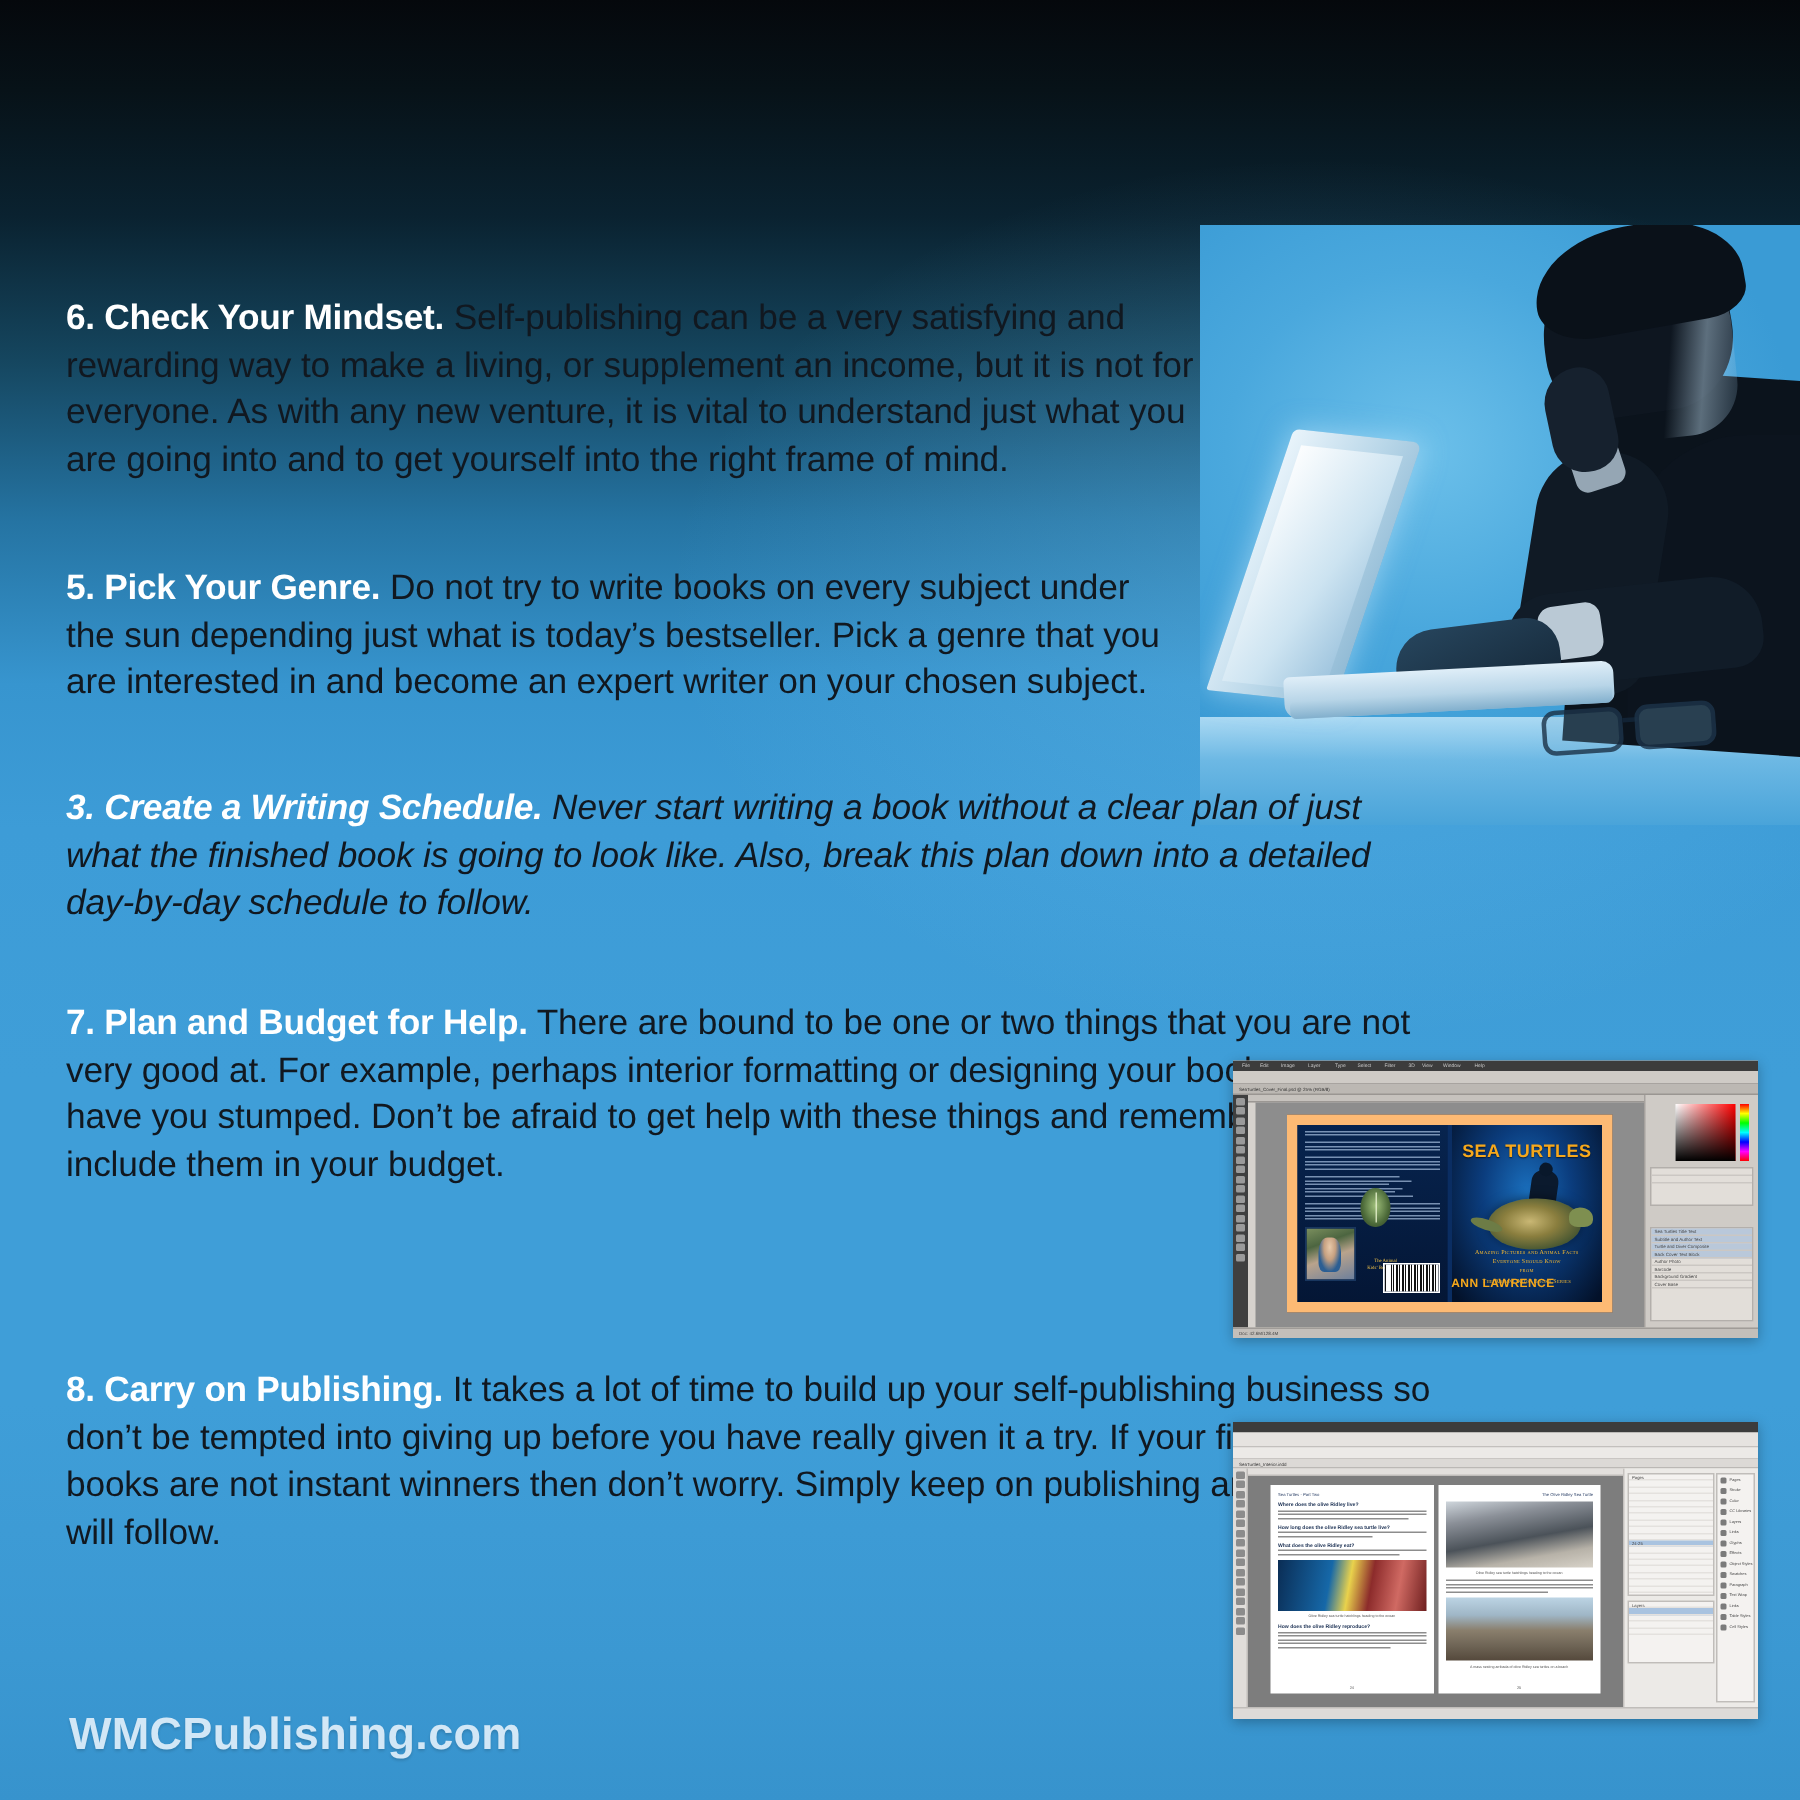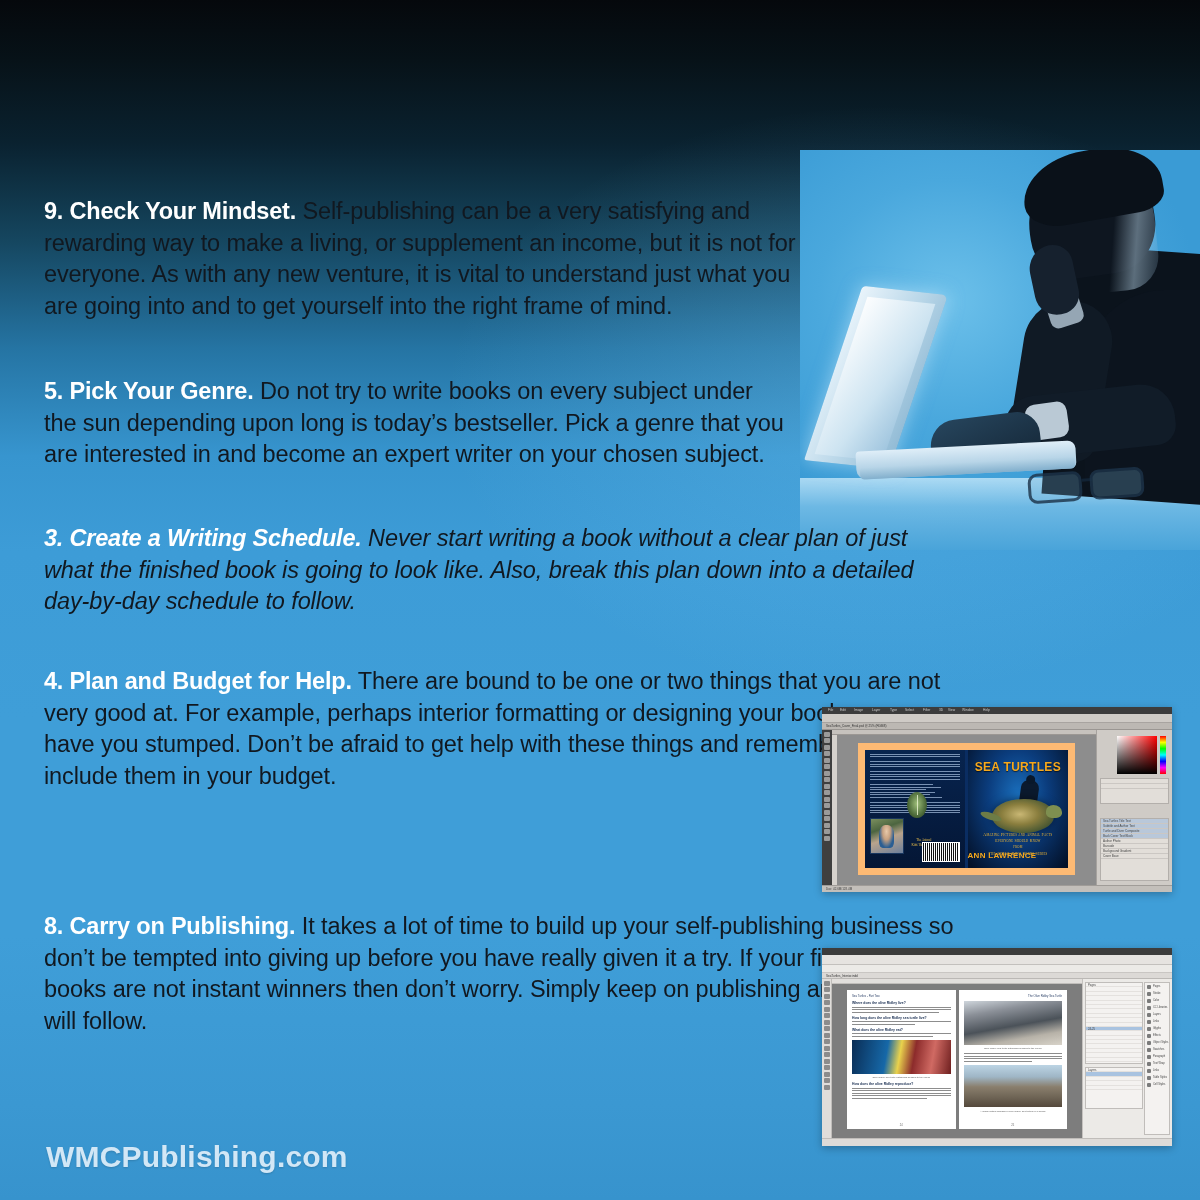--- a/index.html
+++ b/index.html
@@ -454,33 +454,33 @@
     <div class="pm-glasses">
       <span class="pm-lens a"></span>
       <span class="pm-bridge"></span>
       <span class="pm-lens b"></span>
     </div>
   </div>
 
   <div class="tips">
 
     <div class="tip" id="tip-1">
-      <p class="tip-text"><span class="tip-head">9. Check Your Mindset.</span><span> Self-publishing can be a very satisfying and rewarding way to make a living, or supplement an income, but it is not for everyone. As with any new venture, it is vital to understand just what you are going into and to get yourself into the right frame of mind.</span></p>
+      <p class="tip-text"><span class="tip-head">6. Check Your Mindset.</span><span> Self-publishing can be a very satisfying and rewarding way to make a living, or supplement an income, but it is not for everyone. As with any new venture, it is vital to understand just what you are going into and to get yourself into the right frame of mind.</span></p>
     </div>
 
     <div class="tip" id="tip-2">
-      <p class="tip-text"><span class="tip-head">5. Pick Your Genre.</span><span> Do not try to write books on every subject under the sun depending upon long is today’s bestseller. Pick a genre that you are interested in and become an expert writer on your chosen subject.</span></p>
+      <p class="tip-text"><span class="tip-head">5. Pick Your Genre.</span><span> Do not try to write books on every subject under the sun depending just what is today’s bestseller. Pick a genre that you are interested in and become an expert writer on your chosen subject.</span></p>
     </div>
 
     <div class="tip" id="tip-3">
       <p class="tip-text"><span class="tip-head">3. Create a Writing Schedule.</span><span> Never start writing a book without a clear plan of just what the finished book is going to look like. Also, break this plan down into a detailed day-by-day schedule to follow.</span></p>
     </div>
 
     <div class="tip" id="tip-4">
-      <p class="tip-text"><span class="tip-head">4. Plan and Budget for Help.</span><span> There are bound to be one or two things that you are not very good at. For example, perhaps interior formatting or designing your book cover have you stumped. Don’t be afraid to get help with these things and remember to include them in your budget.</span></p>
+      <p class="tip-text"><span class="tip-head">7. Plan and Budget for Help.</span><span> There are bound to be one or two things that you are not very good at. For example, perhaps interior formatting or designing your book cover have you stumped. Don’t be afraid to get help with these things and remember to include them in your budget.</span></p>
     </div>
 
     <div class="tip" id="tip-5">
       <p class="tip-text"><span class="tip-head">8. Carry on Publishing.</span><span> It takes a lot of time to build up your self-publishing business so don’t be tempted into giving up before you have really given it a try. If your first couple of books are not instant winners then don’t worry. Simply keep on publishing and success will follow.</span></p>
     </div>
   </div>
 
   <div class="shot shot-ps">
     <div class="ps-menubar">
       <span class="mi" style="left:6px">File</span>

